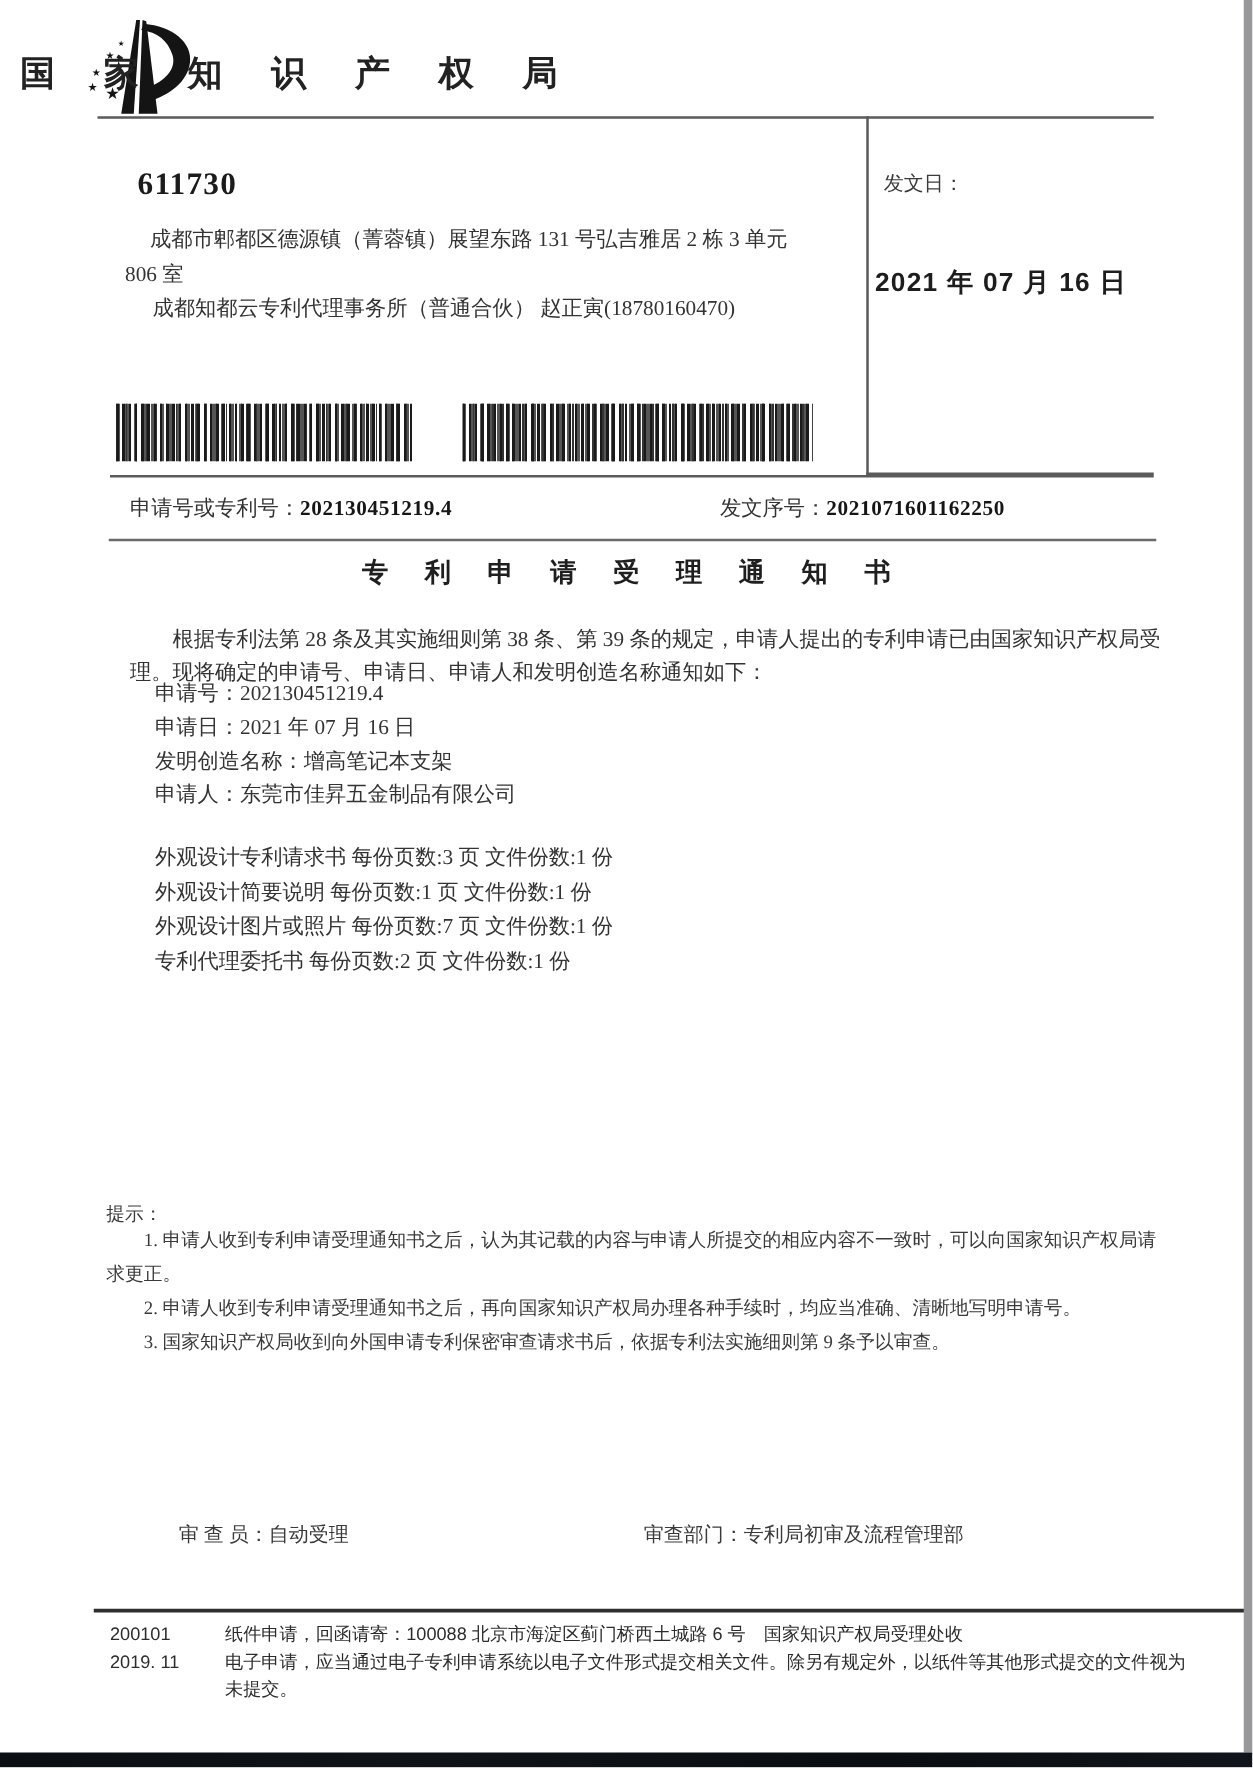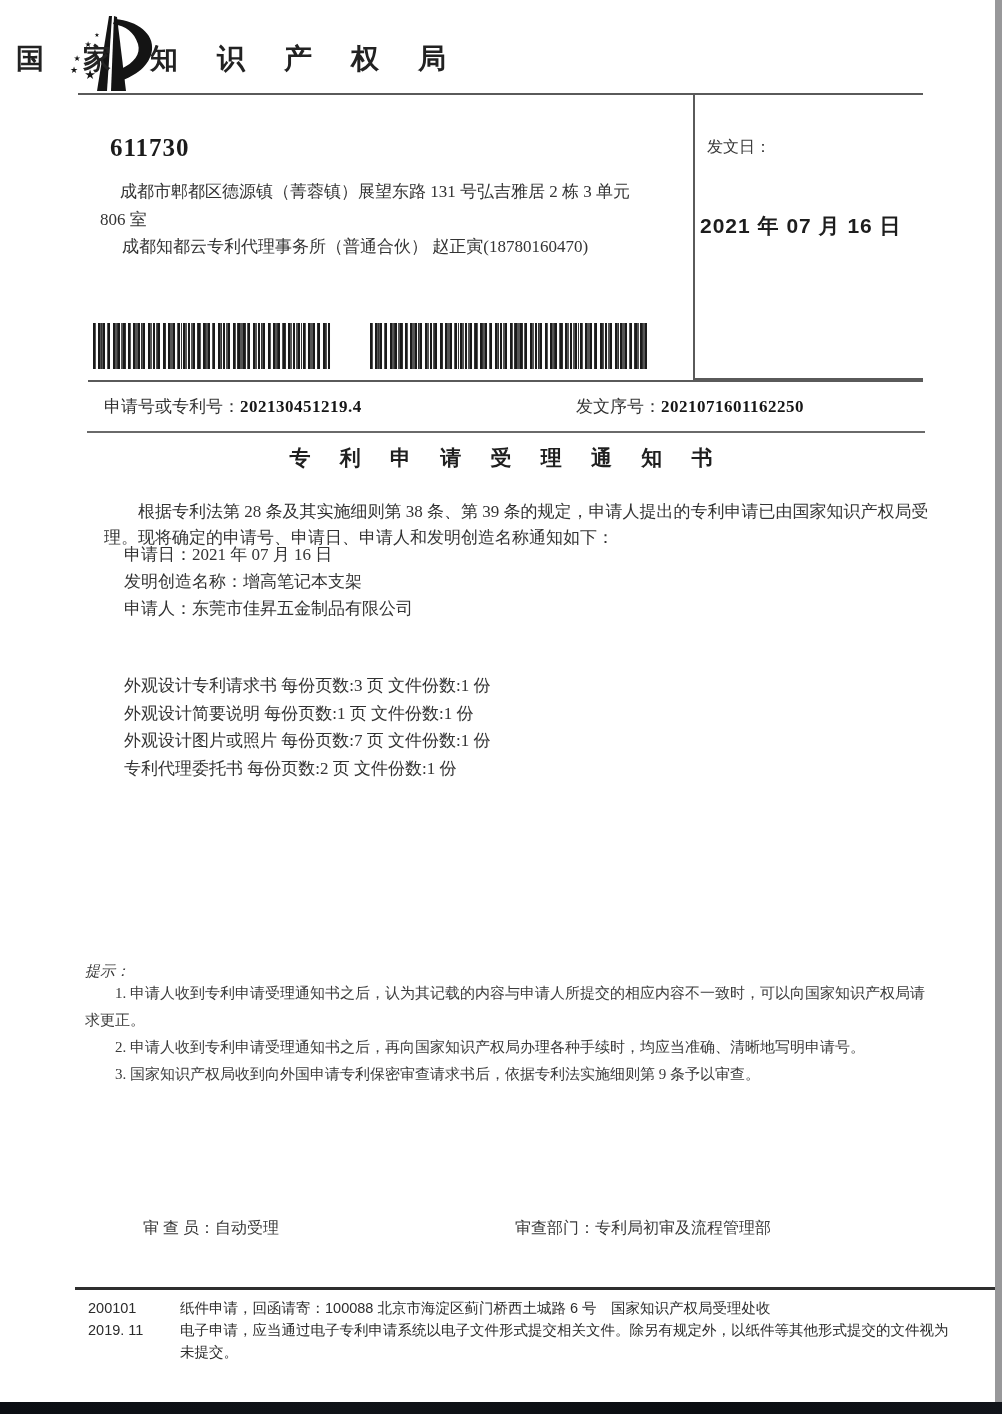--- a/index.html
+++ b/index.html
@@ -64,21 +64,21 @@
   .notice-intro{
     left:88px;top:483px;width:847px;
     font-size:17px;line-height:26px;color:#333;
     text-indent:2em;margin:16px;
   }
   .fields{left:124px;top:541px;width:720px;font-size:17px;line-height:27px;color:#333;}
   .field-row{white-space:nowrap;}
   .received{left:124px;top:672px;width:760px;font-size:17px;line-height:27.5px;color:#333;}
   .received div{white-space:nowrap;}
   
-  .hints-label{left:85px;top:962px;font-size:15px;color:#3a3a3a;font-style:italic;}
+  .hints-label{left:85px;top:962px;font-size:15px;color:#3a3a3a;}
   .hints{left:85px;top:980px;width:848px;font-size:15px;line-height:27px;color:#3a3a3a;}
   .hints p{margin:0;text-indent:2em;}
   
   .signoff{left:0;top:1218px;width:100%;font-size:16px;color:#3a3a3a;}
   .examiner{position:absolute;left:143px;top:0;white-space:nowrap;}
   .department{position:absolute;left:515px;top:0;white-space:nowrap;}
   
   .footer-rule{left:75px;top:1287px;width:923px;height:3px;background:#2f2f2f;}
   .footer{
     left:88px;top:1297px;width:905px;
@@ -140,20 +140,21 @@
     <div class="serial-no">
       <span class="num-label">发文序号：</span><span class="num-value">2021071601162250</span>
     </div>
   </div>
   <div class="abs row-rule-bottom"></div>
 
   <div class="abs notice-title">专 利 申 请 受 理 通 知 书</div>
   <p class="abs notice-intro">根据专利法第 28 条及其实施细则第 38 条、第 39 条的规定，申请人提出的专利申请已由国家知识产权局受理。现将确定的申请号、申请日、申请人和发明创造名称通知如下：</p>
 
   <div class="abs fields">
+    <div class="field-row"><span>申请号：</span><span>202130451219.4</span></div>
     <div class="field-row"><span>申请日：</span><span>2021 年 07 月 16 日</span></div>
     <div class="field-row"><span>发明创造名称：</span><span>增高笔记本支架</span></div>
     <div class="field-row"><span>申请人：</span><span>东莞市佳昇五金制品有限公司</span></div>
   </div>
 
   <div class="abs received">
     <div>外观设计专利请求书  每份页数:3 页  文件份数:1 份</div>
     <div>外观设计简要说明  每份页数:1 页  文件份数:1 份</div>
     <div>外观设计图片或照片  每份页数:7 页  文件份数:1 份</div>
     <div>专利代理委托书  每份页数:2 页  文件份数:1 份</div>

